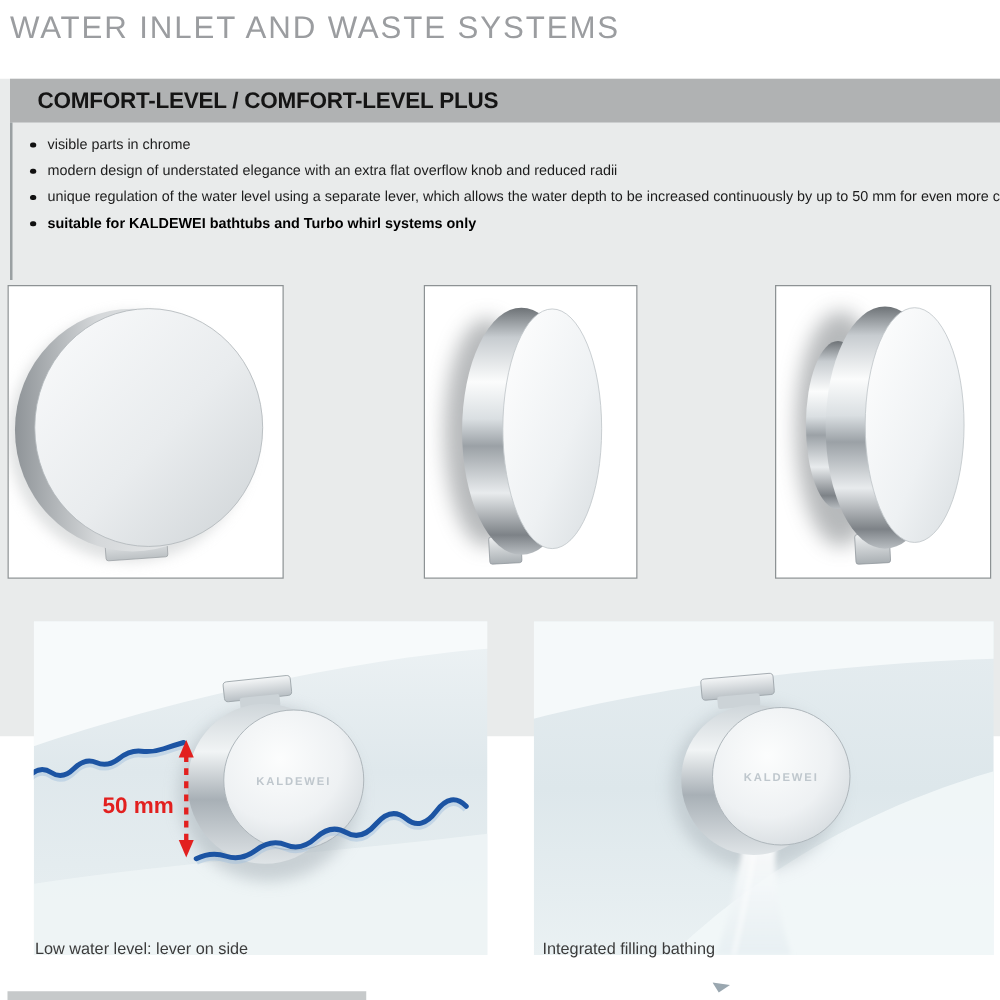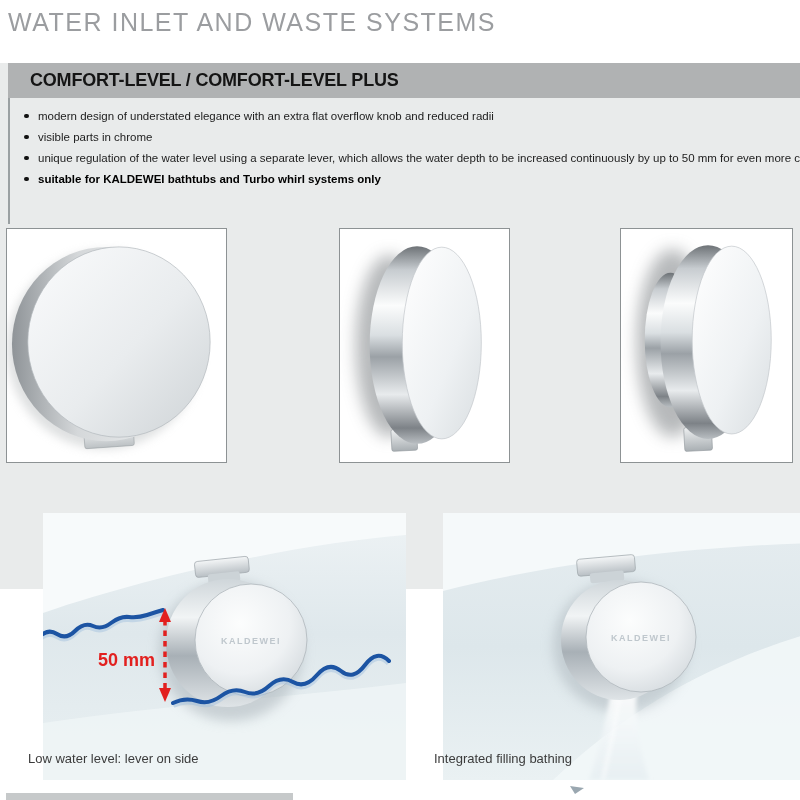--- a/index.html
+++ b/index.html
@@ -19,21 +19,21 @@
        color:#1c1c1c;white-space:nowrap;line-height:12px;}
   ul.bullets li::before{content:"";position:absolute;left:2px;top:3.5px;width:4.5px;height:4.5px;
        border-radius:50%;background:#111;}
   ul.bullets li.bold span{font-weight:bold;color:#000;}
   .product-box{position:absolute;top:165px;height:235px;margin:0;background:#ffffff;
        border:1px solid #8d9294;box-sizing:border-box;}
   #box1{left:6px;width:221px;}
   #box2{left:339px;width:171px;}
   #box3{left:620px;width:173px;}
   .product-box svg{display:block;width:100%;height:100%;}
-  .photo{position:absolute;top:434px;height:267px;margin:16px;}
+  .photo{position:absolute;top:434px;height:267px;margin:0;}
   #photo-left{left:27px;width:363px;}
   #photo-right{left:427px;width:368px;}
   .photo svg{display:block;width:100%;height:100%;}
   .caption{position:absolute;top:688px;font-size:13px;color:#3b3b3b;white-space:nowrap;}
   #cap-left{left:28px;}
   #cap-right{left:434px;}
   .next-bar{position:absolute;left:6px;top:730px;width:287px;height:7px;background:#c6c9ca;}
   .cursor{position:absolute;left:570px;top:722px;width:16px;height:10px;}
 </style>
 </head>
@@ -44,22 +44,22 @@
   <h1 class="page-title">WATER INLET AND WASTE SYSTEMS</h1>
 
   <div class="panel">
 
     <div class="section-header">
       <span>COMFORT-LEVEL / COMFORT-LEVEL PLUS</span>
     </div>
 
     <div class="bullets-wrap">
       <ul class="bullets">
+        <li><span>visible parts in chrome</span></li>
         <li><span>modern design of understated elegance with an extra flat overflow knob and reduced radii</span></li>
-        <li><span>visible parts in chrome</span></li>
         <li><span>unique regulation of the water level using a separate lever, which allows the water depth to be increased continuously by up to 50 mm for even more comfortable bathing</span></li>
         <li class="bold"><span>suitable for KALDEWEI bathtubs and Turbo whirl systems only</span></li>
       </ul>
     </div>
 
     <figure class="product-box" id="box1">
       <svg viewBox="0 0 221 235">
         <defs>
           <filter id="b1blur" x="-30%" y="-30%" width="160%" height="160%">
               <feGaussianBlur stdDeviation="5"></feGaussianBlur>

